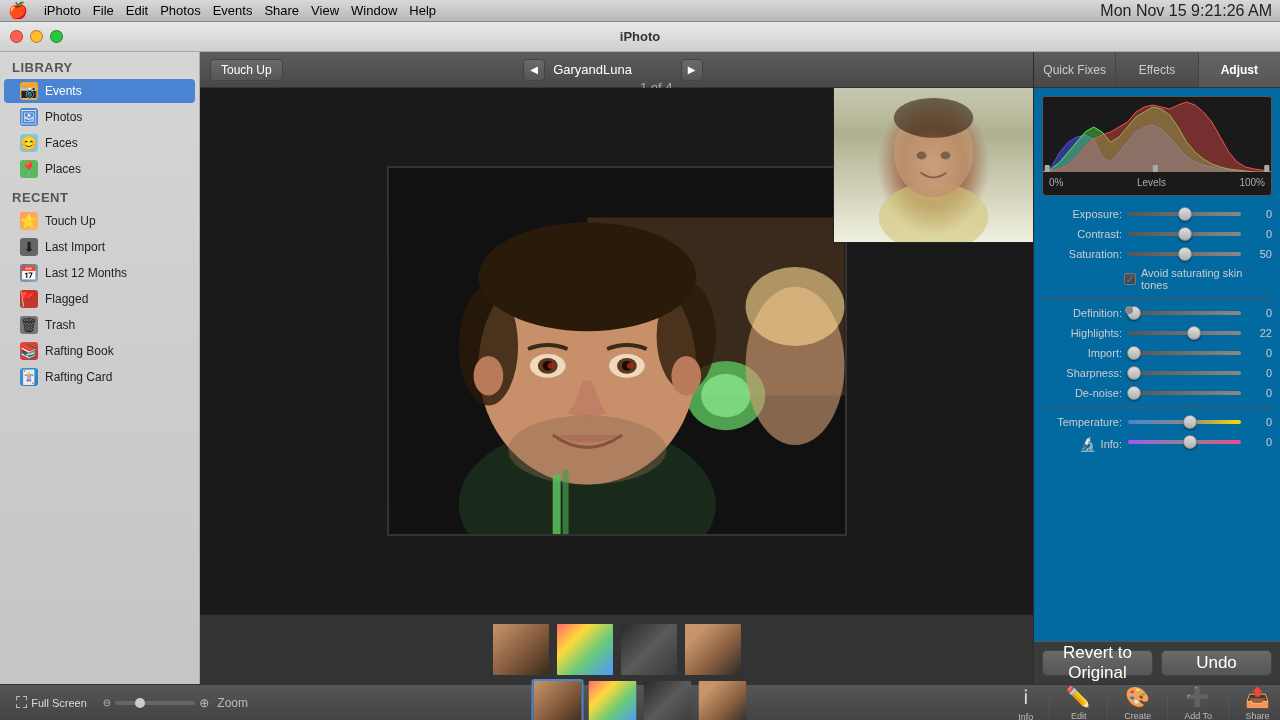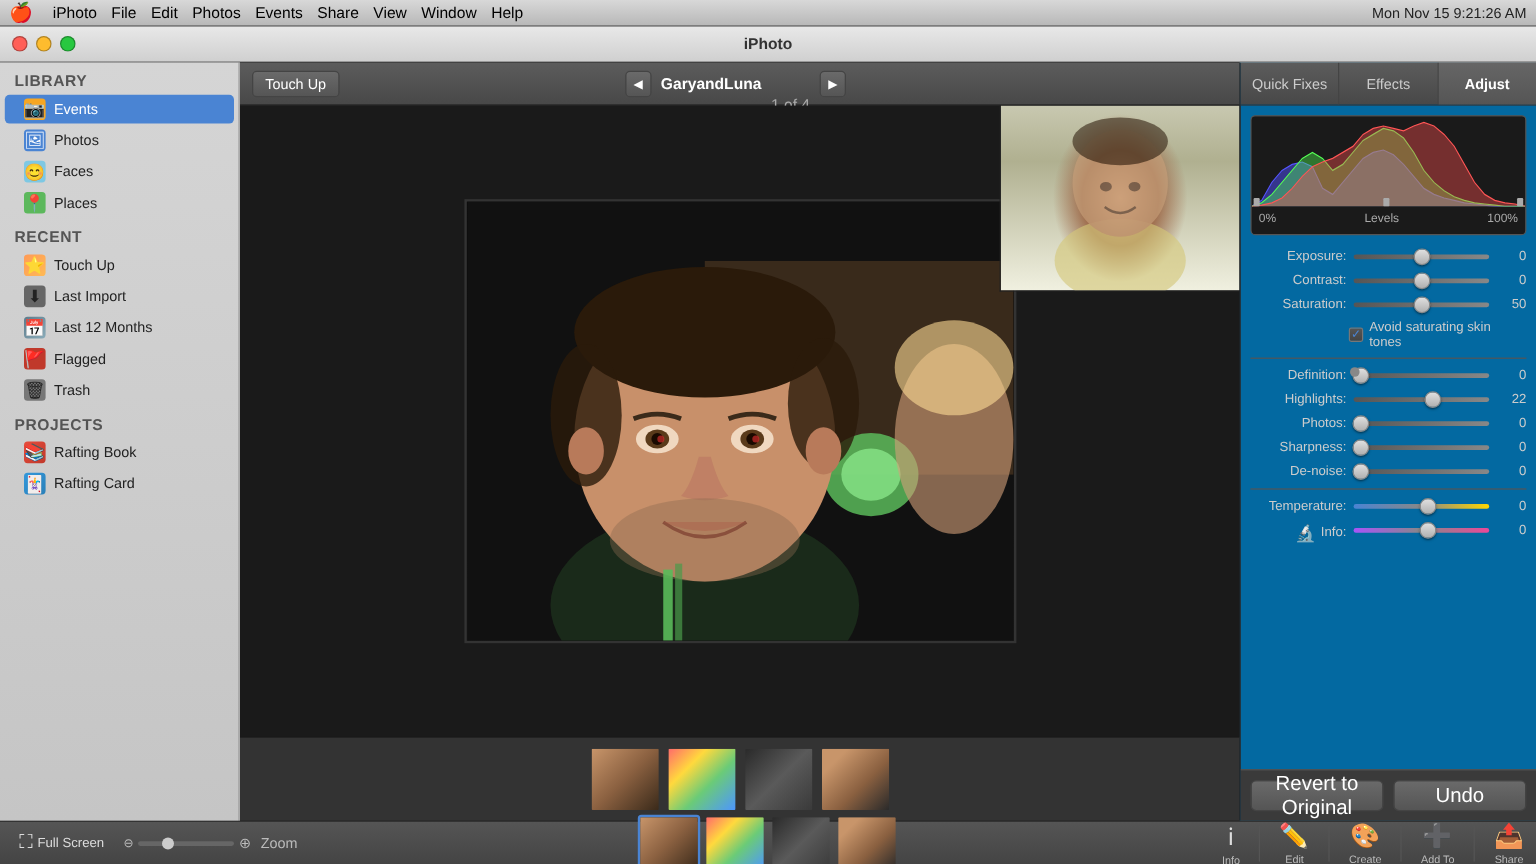--- a/index.html
+++ b/index.html
@@ -34,21 +34,21 @@
     }
     .menubar-item {
       cursor: pointer;
       color: #000;
     }
     .menubar-right {
       margin-left: auto;
       display: flex;
       align-items: center;
       gap: 8px;
-      font-size: 12px;
+      font-size: 16px;
     }
 
     
     .titlebar {
       width: 100%;
       height: 30px;
       background: linear-gradient(to bottom, #e8e8e8, #d0d0d0);
       border-bottom: 1px solid #aaa;
       display: flex;
       align-items: center;
@@ -567,39 +567,38 @@
     </div>
     <div class="sidebar-item">
       <div class="sidebar-icon" style="background:#c0392b;">🚩</div>
       <span>Flagged</span>
     </div>
     <div class="sidebar-item">
       <div class="sidebar-icon" style="background:#777;">🗑</div>
       <span>Trash</span>
     </div>
 
-    <div class="sidebar-section-header">PROJECTS</div>
 
     <div class="sidebar-item">
       <div class="sidebar-icon" style="background:linear-gradient(135deg,#e74c3c,#c0392b);">📚</div>
       <span>Rafting Book</span>
     </div>
     <div class="sidebar-item">
       <div class="sidebar-icon" style="background:linear-gradient(135deg,#3498db,#2980b9);">🃏</div>
       <span>Rafting Card</span>
     </div>
   </div>
 
   <div class="photo-area">
 
     <div class="photo-toolbar">
       <button class="touch-up-btn">Touch Up</button>
       <div class="photo-nav">
         <div class="nav-arrow">◀</div>
-        <span style="color:#fff;font-weight:700;">GaryandLuna</span>
+        <span style="color:#fff;font-weight:400;">GaryandLuna</span>
         <span style="color:#aaa;margin-top:36px;">1 of 4</span>
         <div class="nav-arrow">▶</div>
       </div>
       <div style="width:80px;"></div>
     </div>
 
     <div class="photo-container">
 
       <div class="camera-preview">
         <div class="camera-face"></div>
@@ -775,21 +774,21 @@
         <span class="adjust-label">Highlights:</span>
         <div class="adjust-slider-container">
           <div class="adjust-slider">
             <div class="slider-thumb" style="left:58%"></div>
           </div>
         </div>
         <span class="adjust-value">22</span>
       </div>
 
       <div class="adjust-row">
-        <span class="adjust-label">Photos:</span>
+        <span class="adjust-label">Import:</span>
         <div class="adjust-slider-container">
           <div class="adjust-slider">
             <div class="slider-thumb" style="left:5%"></div>
           </div>
         </div>
         <span class="adjust-value">0</span>
       </div>
 
       <div class="adjust-row">
         <span class="adjust-label">Sharpness:</span>

